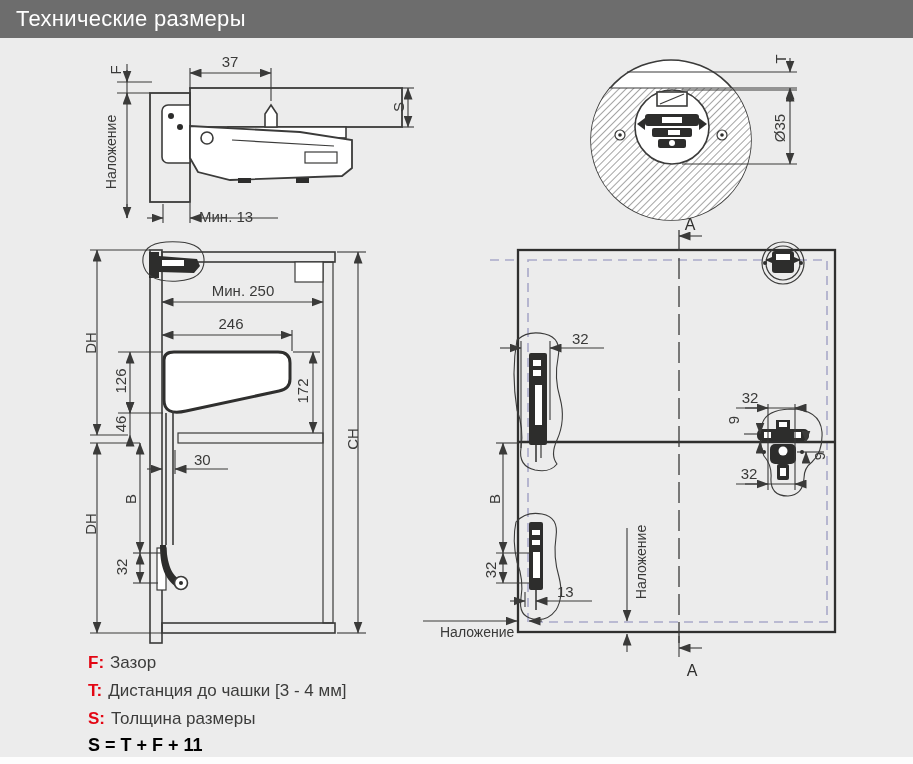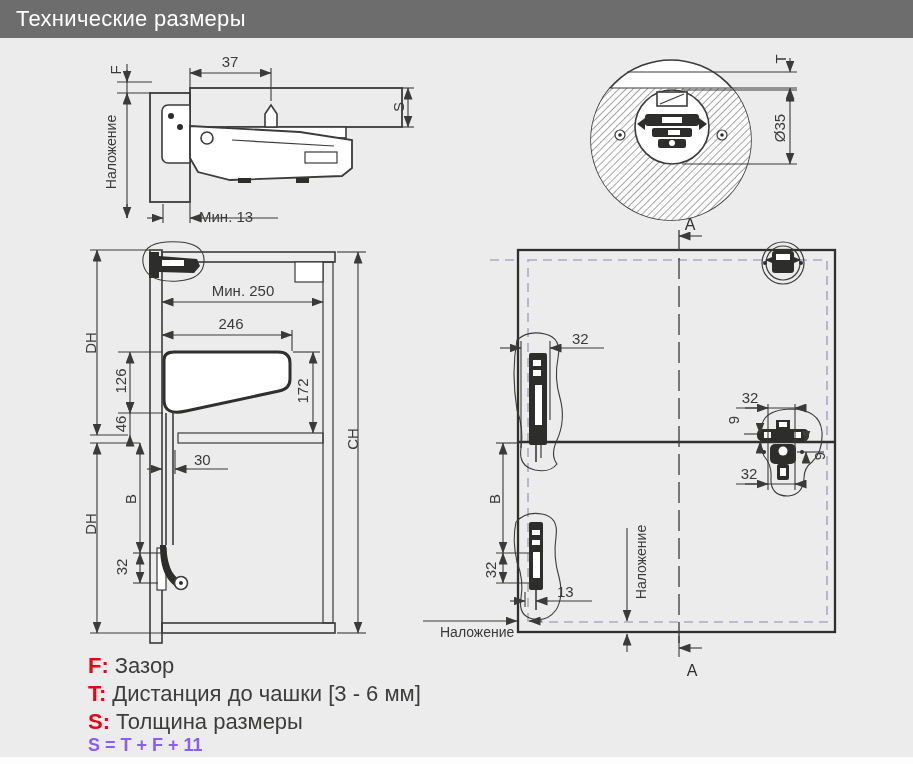--- a/index.html
+++ b/index.html
@@ -16,23 +16,23 @@
   .mech{stroke:#2f2f2e;stroke-width:3;fill:#ffffff;}
   .dim{stroke:#3a3a39;stroke-width:1.1;fill:none;}
   .whitefill{fill:#ffffff;}
   .dark{fill:#2d2d2c;stroke:none;}
   .blob{stroke:#3b3b3a;stroke-width:1.1;fill:none;}
   .dash-lav{stroke:#a9a9c9;stroke-width:1.6;fill:none;stroke-dasharray:9 6;}
   .dash-sec{stroke:#3a3a39;stroke-width:1.3;fill:none;stroke-dasharray:21 7;}
   text.dt{font-family:"Liberation Sans",sans-serif;font-size:15px;fill:#3a3a39;}
   text.dts{font-family:"Liberation Sans",sans-serif;font-size:14px;fill:#3a3a39;}
   text.sec{font-family:"Liberation Sans",sans-serif;font-size:16px;fill:#2f2f2e;}
-  .legend-row{position:absolute;left:88px;font-size:22px;color:#3c3c3b;white-space:nowrap;}
+  .legend-row{position:absolute;left:88px;font-size:17px;color:#3c3c3b;white-space:nowrap;}
   .legend-row .key{color:#e30613;font-weight:bold;margin-right:6px;}
-  .formula{position:absolute;left:88px;top:735px;font-size:18px;font-weight:bold;color:#8b5cf6;white-space:nowrap;}
+  .formula{position:absolute;left:88px;top:735px;font-size:18px;font-weight:bold;color:#000000;white-space:nowrap;}
   .bottom-strip{position:absolute;left:0;top:757px;width:913px;height:7px;background:#fdfdfd;}
 </style>
 </head>
 <body>
 
 <div class="header">
   <h1>Технические размеры</h1>
 </div>
 
 <svg width="913" height="764" viewBox="0 0 913 764">
@@ -316,20 +316,20 @@
     <line x1="423" y1="621" x2="517" y2="621" class="dim" marker-end="url(#arr)"></line>
     <line x1="542" y1="621" x2="529" y2="621" class="dim" marker-end="url(#arr)"></line>
     <text class="dts" x="440" y="637">Наложение</text>
   </g>
 </svg>
 
 <div class="legend-row" style="top:653px;">
   <span class="key">F:</span><span>Зазор</span>
 </div>
 <div class="legend-row" style="top:681px;">
-  <span class="key">T:</span><span>Дистанция до чашки [3 - 6 мм]</span>
+  <span class="key">T:</span><span>Дистанция до чашки [3 - 4 мм]</span>
 </div>
 <div class="legend-row" style="top:709px;">
   <span class="key">S:</span><span>Толщина размеры</span>
 </div>
 <div class="formula">S = T + F + 11</div>
 
 <div class="bottom-strip"></div>
 
 </body></html>

